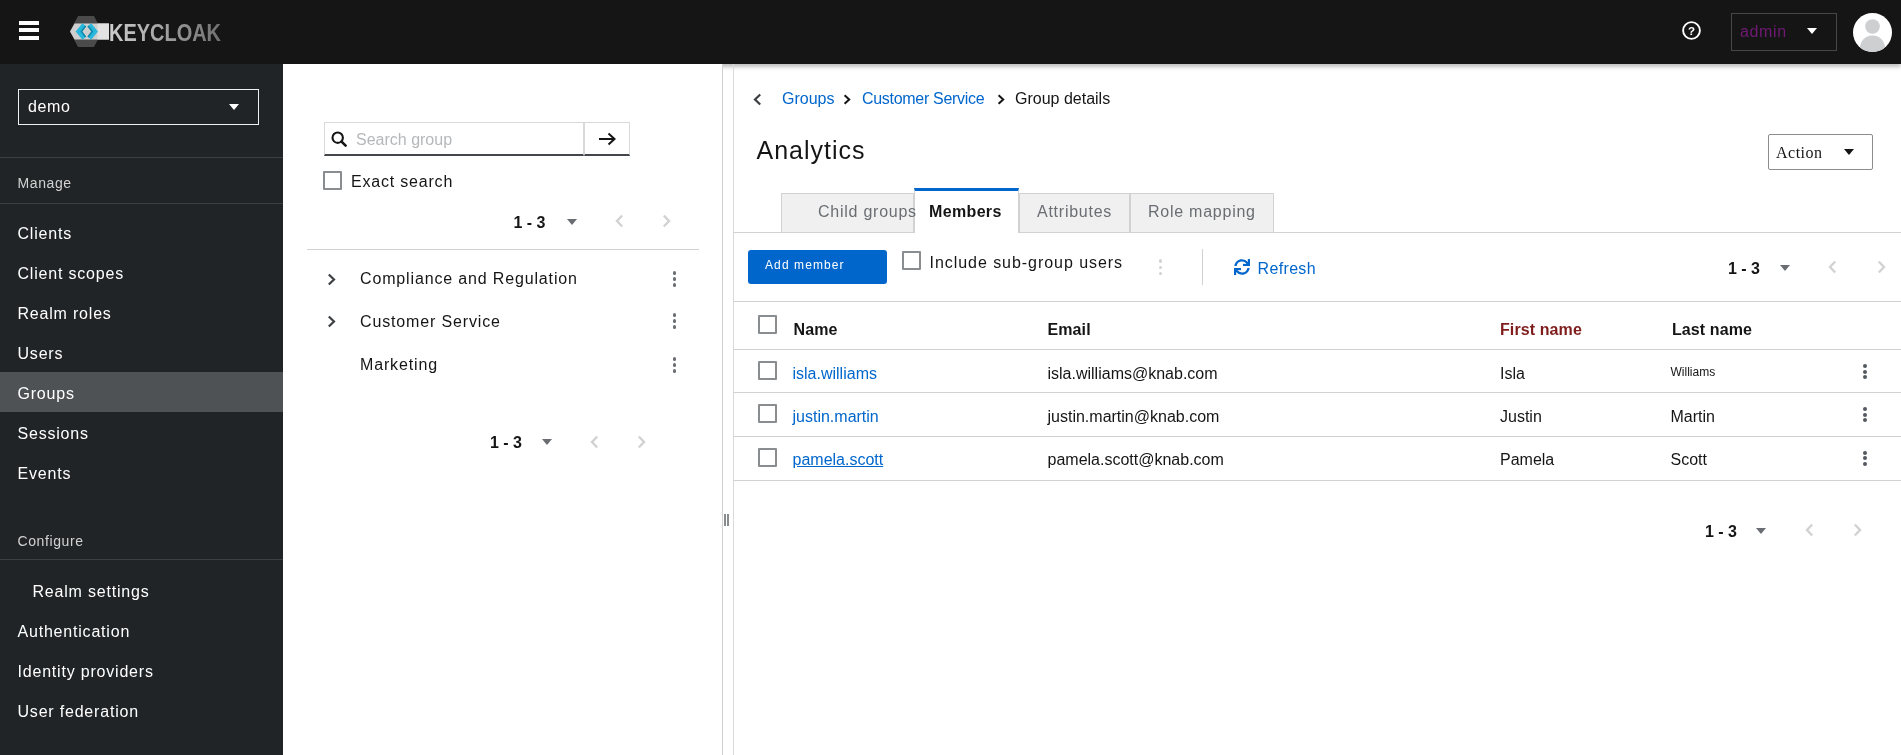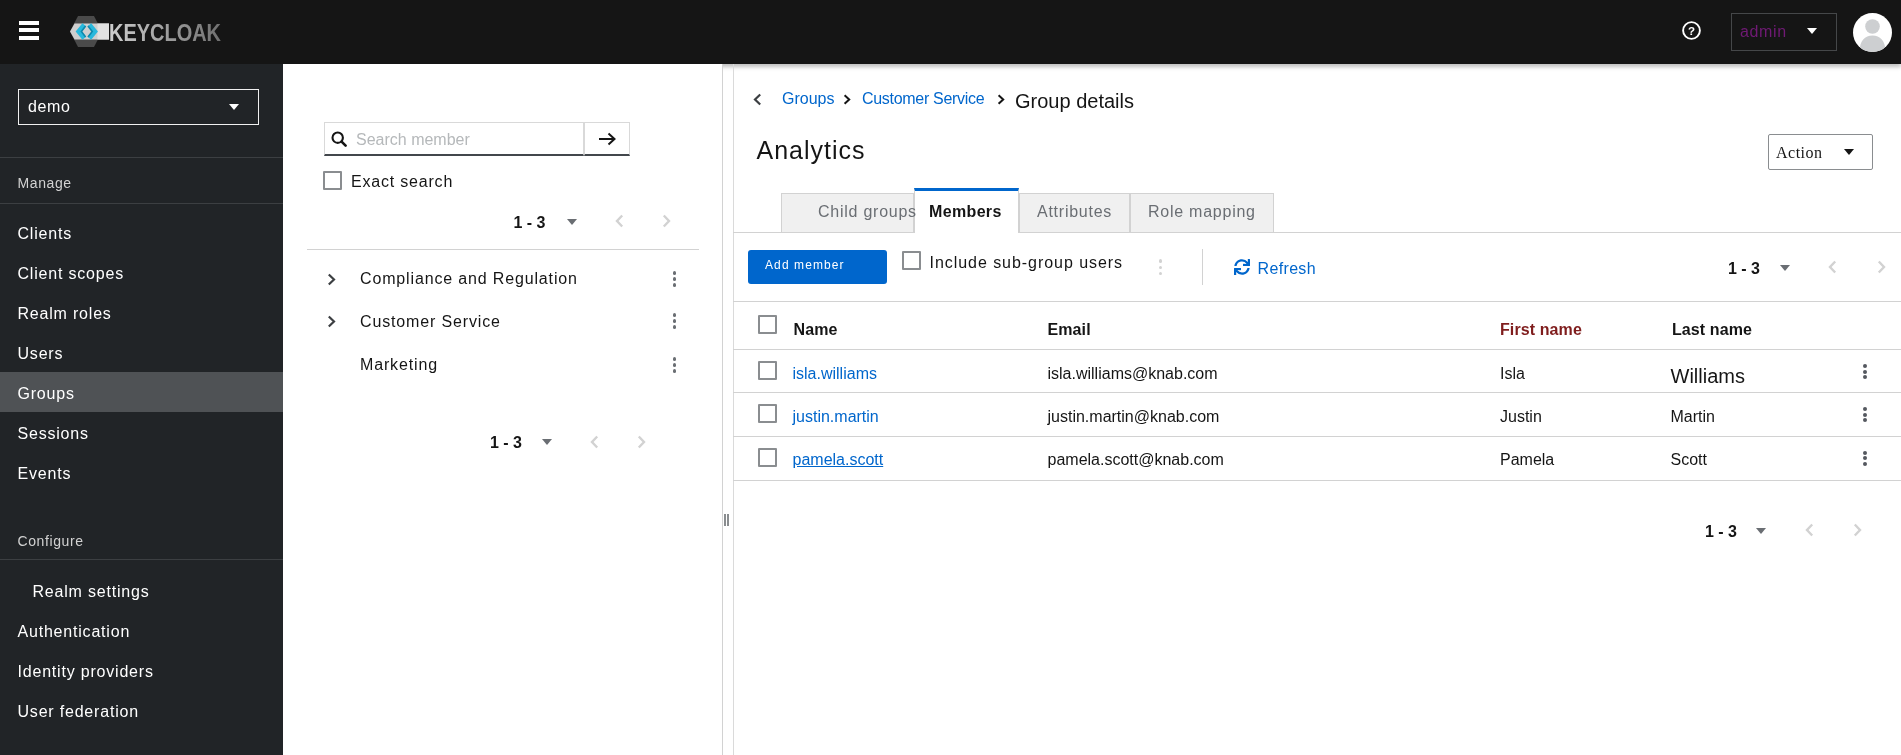--- a/index.html
+++ b/index.html
@@ -90,21 +90,21 @@
 .nav { font-size:16px; color:#fff; letter-spacing:0.8px; line-height:24px; }
 </style>
 
 <div class="abs" style="left:283px;top:64px;width:440px;height:691px;background:#fff;border-right:1px solid #d2d2d2;"></div>
 
 <div class="abs" style="left:324px;top:122px;width:260px;height:34px;border:1px solid #d9d9d9;border-bottom:2px solid #43474c;background:#fff;"></div>
 <svg class="abs" style="left:331px;top:130.5px;" width="16" height="16" viewBox="0 0 16 16">
   <circle cx="6.7" cy="6.7" r="5.2" fill="none" stroke="#151515" stroke-width="2.1"></circle>
   <line x1="10.6" y1="10.6" x2="14.6" y2="14.6" stroke="#151515" stroke-width="2.6" stroke-linecap="round"></line>
 </svg>
-<div class="txt" style="left:356px;top:131px;font-size:16px;color:#b5b8ba;">Search member</div>
+<div class="txt" style="left:356px;top:131px;font-size:16px;color:#b5b8ba;">Search group</div>
 
 <div class="abs" style="left:584px;top:122px;width:46px;height:34px;border:1px solid #d9d9d9;border-bottom:2px solid #43474c;background:#fff;"></div>
 <svg class="abs" style="left:598px;top:131px;" width="19" height="16" viewBox="0 0 19 16">
   <line x1="1" y1="8" x2="16" y2="8" stroke="#151515" stroke-width="2"></line>
   <polyline points="10.5,2.5 16.5,8 10.5,13.5" fill="none" stroke="#151515" stroke-width="2"></polyline>
 </svg>
 
 <div class="abs" style="left:322.5px;top:170.5px;width:19px;height:19px;border:2px solid #8a8d90;border-radius:1px;background:#fff;"></div>
 <div class="txt" style="left:351px;top:173px;font-size:16px;color:#151515;letter-spacing:0.8px;">Exact search</div>
 
@@ -155,21 +155,21 @@
     <polyline points="7.2,1.5 2,6.5 7.2,11.5" fill="none" stroke="#3c3f42" stroke-width="2.2"></polyline>
   </svg>
 <div class="txt" style="left:782px;top:90px;font-size:16px;color:#0066cc;">Groups</div>
 <svg class="abs" style="left:843px;top:94px;" width="8" height="11" viewBox="0 0 8 11">
     <polyline points="1.6,1.3 6.2,5.5 1.6,9.7" fill="none" stroke="#151515" stroke-width="2"></polyline>
   </svg>
 <div class="txt" style="left:862px;top:90px;font-size:16px;color:#0066cc;letter-spacing:-0.3px;">Customer Service</div>
 <svg class="abs" style="left:997px;top:94px;" width="8" height="11" viewBox="0 0 8 11">
     <polyline points="1.6,1.3 6.2,5.5 1.6,9.7" fill="none" stroke="#151515" stroke-width="2"></polyline>
   </svg>
-<div class="txt" style="left:1015px;top:90px;font-size:20px;color:#151515;text-align:center;">Group details</div>
+<div class="txt" style="left:1015px;top:90px;font-size:16px;color:#151515;text-align:center;">Group details</div>
 
 <div class="txt" style="left:756.5px;top:136px;font-size:25px;color:#151515;letter-spacing:1px;">Analytics</div>
 
 <div class="abs" style="left:1767.5px;top:133.5px;width:105.5px;height:36.5px;border:1px solid #8a8d90;border-radius:2px;background:#fff;"></div>
 <div class="txt" style="left:1776px;top:144px;font-size:16px;color:#151515;letter-spacing:0.5px;font-family:Liberation Serif, serif;">Action</div>
 <div class="caret" style="left:1844px;top:148.5px;border-top:6.5px solid #151515;"></div>
 
 <div class="vline" style="left:732.5px;top:64px;height:691px;background:#dadada;"></div>
 <div class="hline" style="left:733px;top:231.5px;width:1168px;"></div>
 <div class="abs" style="left:781px;top:193px;width:132.5px;height:38.5px;background:#f0f0f0;border:1px solid #d2d2d2;border-bottom:none;"></div>
@@ -210,21 +210,21 @@
 <div class="abs" style="left:758px;top:315px;width:19px;height:19px;border:2px solid #8a8d90;border-radius:1px;background:#fff;"></div>
 <div class="txt" style="left:793.5px;top:321px;font-size:16px;font-weight:bold;color:#151515;letter-spacing:0.1px;">Name</div>
 <div class="txt" style="left:1047.5px;top:321px;font-size:16px;font-weight:bold;color:#151515;letter-spacing:0.1px;">Email</div>
 <div class="txt" style="left:1500px;top:321px;font-size:16px;font-weight:bold;color:#7f1d1d;letter-spacing:0.1px;">First name</div>
 <div class="txt" style="left:1672px;top:321px;font-size:16px;font-weight:bold;color:#151515;letter-spacing:0.1px;">Last name</div>
 
 <div class="abs" style="left:758px;top:361px;width:19px;height:19px;border:2px solid #8a8d90;border-radius:1px;background:#fff;"></div>
 <div class="txt" style="left:792.5px;top:364.5px;font-size:16px;color:#0066cc;">isla.williams</div>
 <div class="txt" style="left:1047.5px;top:364.5px;font-size:16px;color:#151515;">isla.williams@knab.com</div>
 <div class="txt" style="left:1500px;top:364.5px;font-size:16px;color:#151515;">Isla</div>
-<div class="txt" style="left:1670.5px;top:364.5px;font-size:20px;color:#151515;">Williams</div>
+<div class="txt" style="left:1670.5px;top:364.5px;font-size:12px;color:#151515;">Williams</div>
 <div class="dot" style="left:1863.3px;top:364px;width:4px;height:4px;background:#54585f;"></div>
 <div class="dot" style="left:1863.3px;top:369.7px;width:4px;height:4px;background:#54585f;"></div>
 <div class="dot" style="left:1863.3px;top:375.4px;width:4px;height:4px;background:#54585f;"></div>
 
 <div class="abs" style="left:758px;top:404px;width:19px;height:19px;border:2px solid #8a8d90;border-radius:1px;background:#fff;"></div>
 <div class="txt" style="left:792.5px;top:407.5px;font-size:16px;color:#0066cc;">justin.martin</div>
 <div class="txt" style="left:1047.5px;top:407.5px;font-size:16px;color:#151515;">justin.martin@knab.com</div>
 <div class="txt" style="left:1500px;top:407.5px;font-size:16px;color:#151515;">Justin</div>
 <div class="txt" style="left:1670.5px;top:407.5px;font-size:16px;color:#151515;">Martin</div>
 <div class="dot" style="left:1863.3px;top:407px;width:4px;height:4px;background:#54585f;"></div>

